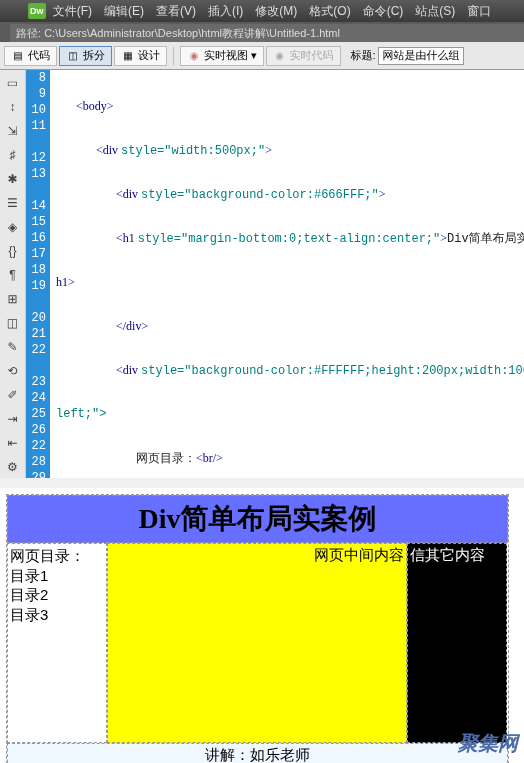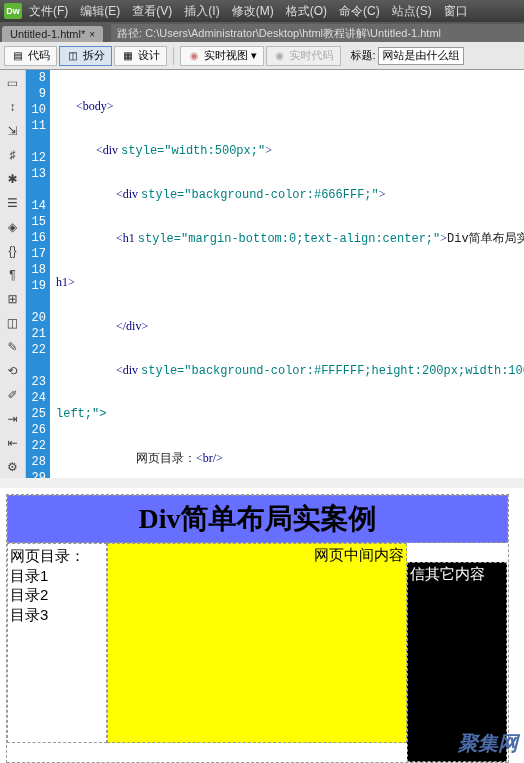--- a/index.html
+++ b/index.html
@@ -14,20 +14,21 @@
   position: relative;
 }
 .app-header {
   background: linear-gradient(#5a5a5a, #3a3a3a);
   color: #ddd;
   height: 22px;
   display: flex;
   align-items: center;
   padding: 0 4px;
   gap: 2px;
+  justify-content: center;
 }
 .app-logo {
   background: #5fb336;
   color: #fff;
   width: 18px;
   height: 16px;
   font-size: 9px;
   font-weight: bold;
   display: flex;
   align-items: center;
@@ -199,21 +200,20 @@
   text-align: right;
 }
 .pv-right {
   width: 100px;
   height: 200px;
   background: #000000;
   color: #FFFFFF;
   border: 1px dashed #999;
   font-size: 15px;
   padding: 2px;
-  margin-top: 19px;
 }
 .pv-footer {
   background: #F0F8FF;
   text-align: center;
   font-size: 15px;
   padding: 2px;
   border: 1px dashed #999;
 }
 .watermark {
   position: absolute;
@@ -237,24 +237,20 @@
   <span class="menu-item">查看(V)</span>
   <span class="menu-item">插入(I)</span>
   <span class="menu-item">修改(M)</span>
   <span class="menu-item">格式(O)</span>
   <span class="menu-item">命令(C)</span>
   <span class="menu-item">站点(S)</span>
   <span class="menu-item">窗口</span>
 </div>
 
 <div class="tab-bar">
-  <div class="tab">
-    <span>Untitled-1.html*</span>
-    <span class="tab-close">×</span>
-  </div>
   <div class="path-bar">
     <span>路径:</span>&nbsp;
     <span>C:\Users\Administrator\Desktop\html教程讲解\Untitled-1.html</span>
   </div>
 </div>
 
 <div class="toolbar">
   <div class="tb-btn">
     <span class="tb-icon">▤</span>
     <span>代码</span>

